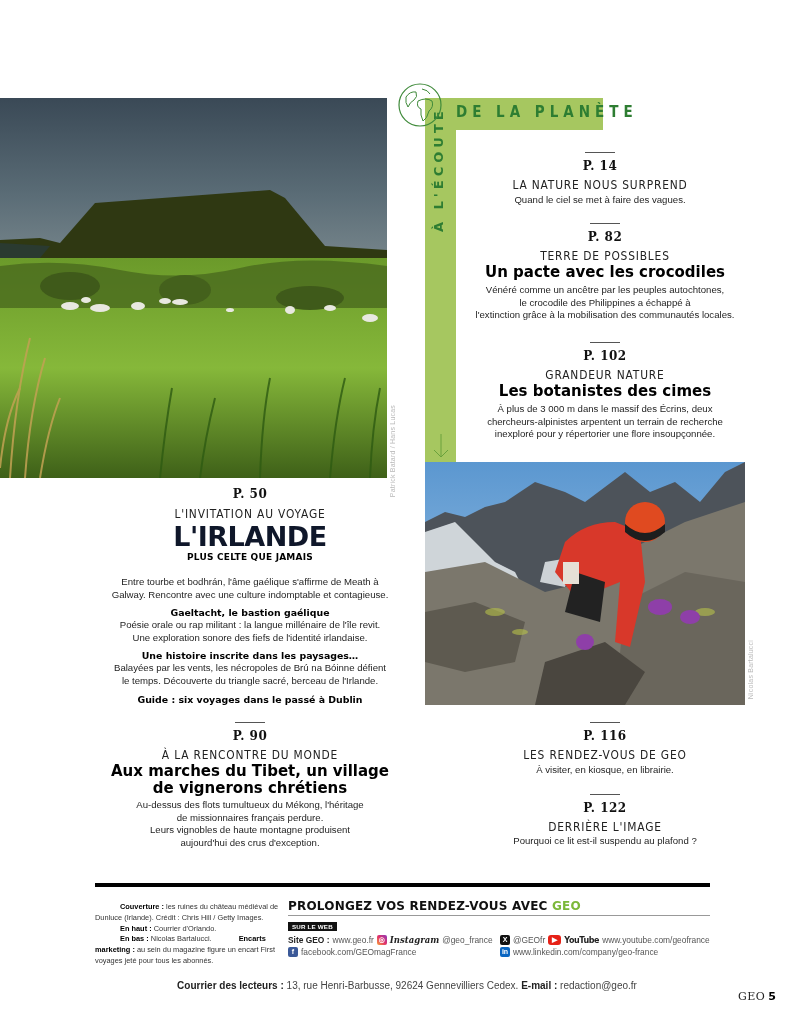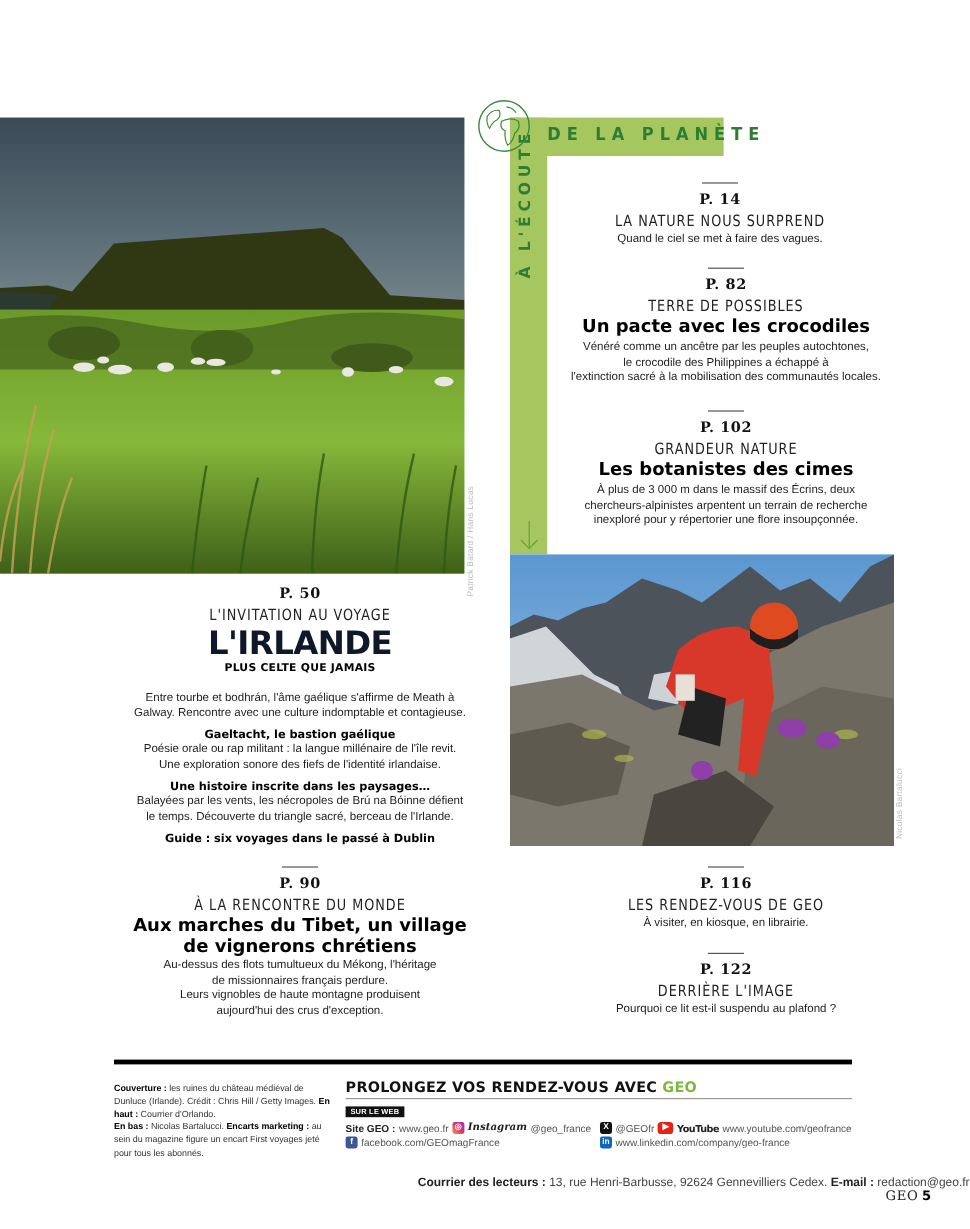--- a/index.html
+++ b/index.html
@@ -44,36 +44,36 @@
   .desc { font-family: "Liberation Sans", sans-serif; font-size: 9.6px; color: #1e1e1e; line-height: 12.6px; }
   .sub-title { font-family: "DejaVu Sans", sans-serif; font-weight: bold; font-size: 9.4px; color: #000; margin-top: 6px; line-height: 12px; }
 
   .big-title { font-family: "DejaVu Sans", sans-serif; font-weight: bold; font-size: 27px; color: #0f172a; letter-spacing: -0.5px; line-height: 30px; }
   .big-sub { font-family: "DejaVu Sans", sans-serif; font-weight: bold; font-size: 9px; color: #000; letter-spacing: 0.2px; }
 
   
   .thick-rule { left: 95px; top: 883px; width: 615px; height: 4px; background: #000; }
   .thin-rule { left: 288px; top: 915px; width: 422px; height: 1px; background: #999; }
   .credits { left: 95px; top: 902px; width: 185px; font-size: 7.4px; line-height: 10.8px; color: #333; }
-  .credits b { color: #000; }
+  .credits b { color: #000; margin-left: 25px; }
   .prolong-title { left: 288px; top: 899px; font-family: "DejaVu Sans", sans-serif; font-weight: bold; font-size: 12px; color: #111; letter-spacing: 0.2px; }
   .prolong-title .geo { color: #7cb83a; }
   .web-tag { left: 288px; top: 922px; background: #111; color: #fff; font-size: 6.2px; font-weight: bold; padding: 1px 4px; letter-spacing: 0.2px; }
   .social-row { font-size: 8.4px; color: #555; display: flex; align-items: center; gap: 3px; white-space: nowrap; }
   .social-row b { color: #222; }
   .ico { display: inline-block; width: 10px; height: 10px; border-radius: 2px; color: #fff; font-size: 7px; font-weight: bold; line-height: 10px; text-align: center; }
   .ico-insta { background: linear-gradient(45deg, #f9a13a, #e1306c, #8a3ab9); }
   .ico-fb { background: #3b5998; }
   .ico-x { background: #111; }
   .ico-yt { background: #e62117; width: 13px; border-radius: 3px; }
   .ico-in { background: #0a66c2; }
   .script { font-family: "DejaVu Serif", serif; font-style: italic; font-weight: bold; font-size: 8.5px; color: #222; }
   .yt-word { font-family: "DejaVu Sans", sans-serif; font-weight: bold; font-size: 8px; color: #222; letter-spacing: -0.4px; }
 
-  .courrier { left: 0; width: 808px; top: 980px; text-align: right; font-size: 10px; color: #444; padding-left: 6px; }
+  .courrier { left: 0; width: 808px; top: 980px; text-align: center; font-size: 10px; color: #444; padding-left: 6px; }
   .courrier b { color: #222; }
   .folio { left: 738px; top: 990px; font-size: 11px; }
   .folio .geo-word { font-family: "DejaVu Serif", serif; color: #222; letter-spacing: 0.5px; }
   .folio .num { font-family: "DejaVu Sans", sans-serif; font-weight: bold; color: #000; margin-left: 3px; }
 </style>
 </head>
 <body>
 
 <div class="abs photo-ireland">
   <svg width="387" height="380" viewBox="0 0 387 380">
@@ -149,21 +149,21 @@
 </div>
 
 <div class="abs block" style="left:455px; top:223px; width:300px;">
   <div class="rule"></div>
   <div class="page-ref">P. 82</div>
   <div class="kicker">TERRE DE POSSIBLES</div>
   <div class="headline" style="margin-top:1px;">Un pacte avec les crocodiles</div>
   <div class="desc" style="margin-top:3px;">
     <div>Vénéré comme un ancêtre par les peuples autochtones,</div>
     <div>le crocodile des Philippines a échappé à</div>
-    <div>l'extinction sacré à la mobilisation des communautés locales.</div>
+    <div>l'extinction grâce à la mobilisation des communautés locales.</div>
   </div>
 </div>
 
 <div class="abs block" style="left:455px; top:342px; width:300px;">
   <div class="rule"></div>
   <div class="page-ref">P. 102</div>
   <div class="kicker">GRANDEUR NATURE</div>
   <div class="headline" style="margin-top:1px;">Les botanistes des cimes</div>
   <div class="desc" style="margin-top:3px;">
     <div>À plus de 3 000 m dans le massif des Écrins, deux</div>

